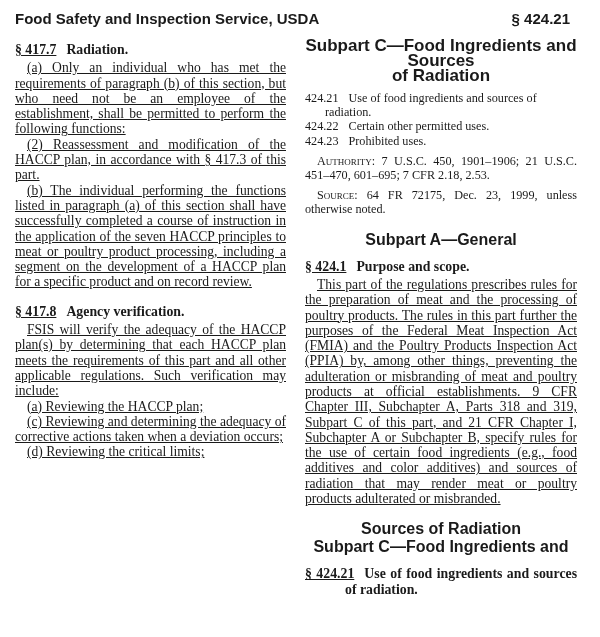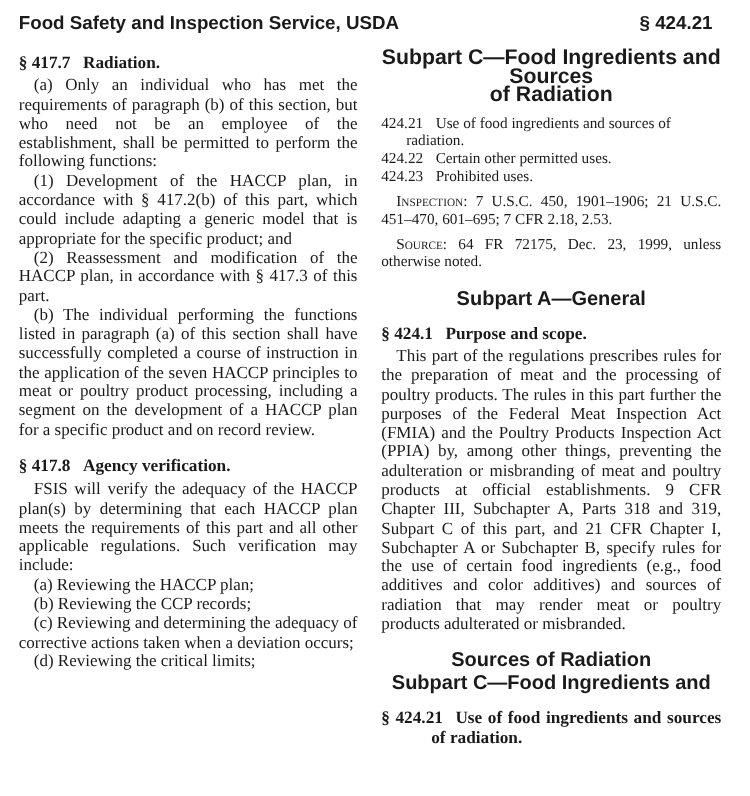--- a/index.html
+++ b/index.html
@@ -6,22 +6,22 @@
   body { width: 600px; height: 637px; overflow: hidden; position: relative; color: #1a1a1a; }
   .page { position: absolute; left: 0; top: 0; width: 600px; height: 581px; }
   .running-head { position: absolute; top: 10px; left: 15px; width: 570px; height: 22px;
     font-family: "Liberation Sans", sans-serif; font-weight: bold; font-size: 15px; }
   .running-head .left { position: absolute; left: 0; top: 0; }
   .running-head .right { position: absolute; right: 15px; top: 0; }
   .col { position: absolute; top: 38px; font-family: "Liberation Serif", serif; font-size: 13.6px; line-height: 15.3px; }
   .col-left { left: 15px; width: 271px; }
   .col-right { left: 305px; width: 272px; }
   .sec-head { font-weight: bold; margin: 4px 0 3px 0; font-size: 13.8px; }
-  .sec-head .num { margin-right: 10px; }
-  p.para { margin: 0; text-align: justify; text-indent: 12px; }
+  .sec-head .num { margin-right: 10px; text-decoration: underline; }
+  p.para { margin: 0; text-align: justify; text-indent: 12px; text-decoration: underline; }
   .subpart-head { font-family: "Liberation Sans", sans-serif; font-weight: bold; text-align: center; }
   .subpart-small { font-size: 17px; line-height: 15px; margin: 0 0 8px 0; }
   .subpart-big { font-size: 16px; line-height: 18px; margin: 14px 0 10px 0; }
   .toc { font-size: 12.2px; line-height: 14.2px; margin: 0 0 6px 0; }
   .toc-item { padding-left: 20px; text-indent: -20px; }
   .toc-item .tnum { margin-right: 10px; }
   .note { font-size: 12.2px; line-height: 14.2px; text-align: justify; text-indent: 12px; margin: 0 0 6px 0; }
   .smallcaps { font-variant: small-caps; }
   .gap { height: 10px; }
   .sec-head.hang { padding-left: 40px; text-indent: -40px; text-align: justify; }
@@ -34,48 +34,46 @@
   <div class="running-head">
     <span class="left">Food Safety and Inspection Service, USDA</span>
     <span class="right">§ 424.21</span>
   </div>
 
   <div class="col col-left">
     <div class="sec-head">
       <span class="num">§ 417.7</span><span>Radiation.</span>
     </div>
     <p class="para">(a) Only an individual who has met the requirements of paragraph (b) of this section, but who need not be an employee of the establishment, shall be permitted to perform the following functions:</p>
-    <p class="para">(1) Development of the HACCP plan, in accordance with § 417.2(b) of this part, which could include adapting a generic model that is appropriate for the specific product; and</p>
     <p class="para">(2) Reassessment and modification of the HACCP plan, in accordance with § 417.3 of this part.</p>
     <p class="para">(b) The individual performing the functions listed in paragraph (a) of this section shall have successfully completed a course of instruction in the application of the seven HACCP principles to meat or poultry product processing, including a segment on the development of a HACCP plan for a specific product and on record review.</p>
 
     <div class="gap"></div>
     <div class="sec-head">
       <span class="num">§ 417.8</span><span>Agency verification.</span>
     </div>
     <p class="para">FSIS will verify the adequacy of the HACCP plan(s) by determining that each HACCP plan meets the requirements of this part and all other applicable regulations. Such verification may include:</p>
     <p class="para">(a) Reviewing the HACCP plan;</p>
-    <p class="para">(b) Reviewing the CCP records;</p>
     <p class="para">(c) Reviewing and determining the adequacy of corrective actions taken when a deviation occurs;</p>
     <p class="para">(d) Reviewing the critical limits;</p>
   </div>
 
   <div class="col col-right">
     <div class="subpart-head subpart-small">
       <div>Subpart C—Food Ingredients and Sources</div>
       <div>of Radiation</div>
     </div>
 
     <div class="toc">
       <div class="toc-item"><span class="tnum">424.21</span><span>Use of food ingredients and sources of radiation.</span></div>
       <div class="toc-item"><span class="tnum">424.22</span><span>Certain other permitted uses.</span></div>
       <div class="toc-item"><span class="tnum">424.23</span><span>Prohibited uses.</span></div>
     </div>
 
-    <p class="note"><span class="smallcaps">Inspection:</span> <span>7 U.S.C. 450, 1901–1906; 21 U.S.C. 451–470, 601–695; 7 CFR 2.18, 2.53.</span></p>
+    <p class="note"><span class="smallcaps">Authority:</span> <span>7 U.S.C. 450, 1901–1906; 21 U.S.C. 451–470, 601–695; 7 CFR 2.18, 2.53.</span></p>
     <p class="note"><span class="smallcaps">Source:</span> <span>64 FR 72175, Dec. 23, 1999, unless otherwise noted.</span></p>
 
     <div class="subpart-head subpart-big">Subpart A—General</div>
 
     <div class="sec-head">
       <span class="num">§ 424.1</span><span>Purpose and scope.</span>
     </div>
     <p class="para">This part of the regulations prescribes rules for the preparation of meat and the processing of poultry products. The rules in this part further the purposes of the Federal Meat Inspection Act (FMIA) and the Poultry Products Inspection Act (PPIA) by, among other things, preventing the adulteration or misbranding of meat and poultry products at official establishments. 9 CFR Chapter III, Subchapter A, Parts 318 and 319, Subpart C of this part, and 21 CFR Chapter I, Subchapter A or Subchapter B, specify rules for the use of certain food ingredients (e.g., food additives and color additives) and sources of radiation that may render meat or poultry products adulterated or misbranded.</p>
 
     <div class="subpart-head subpart-big">

